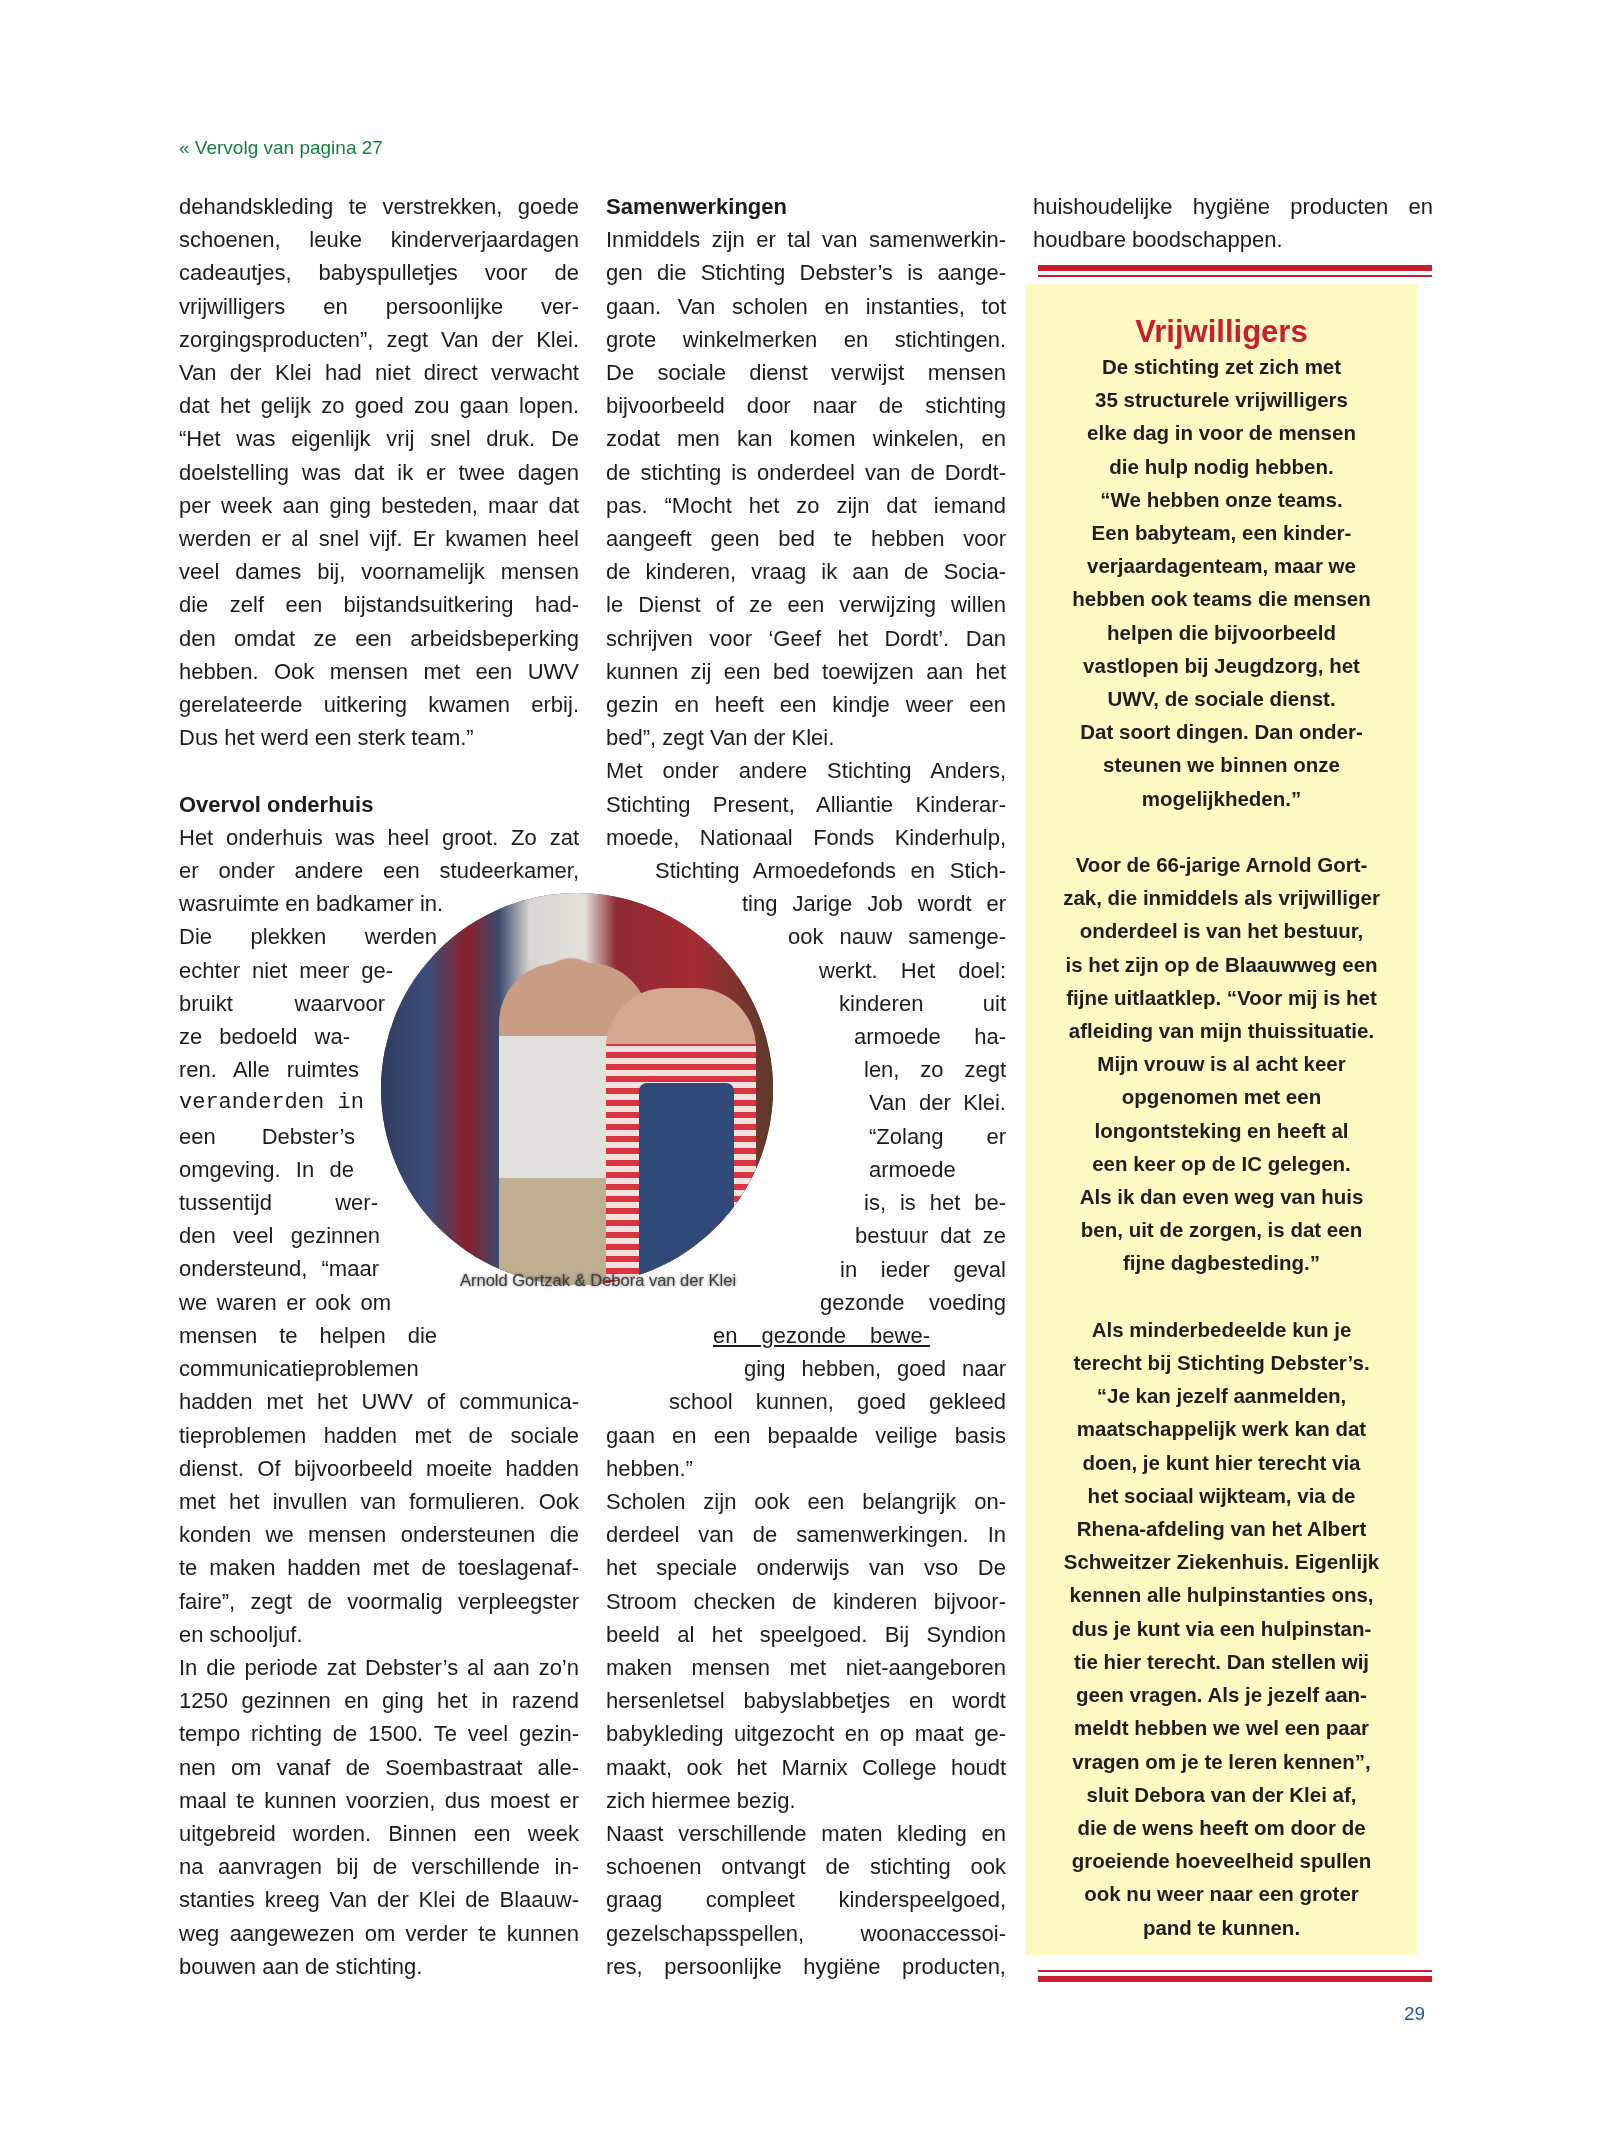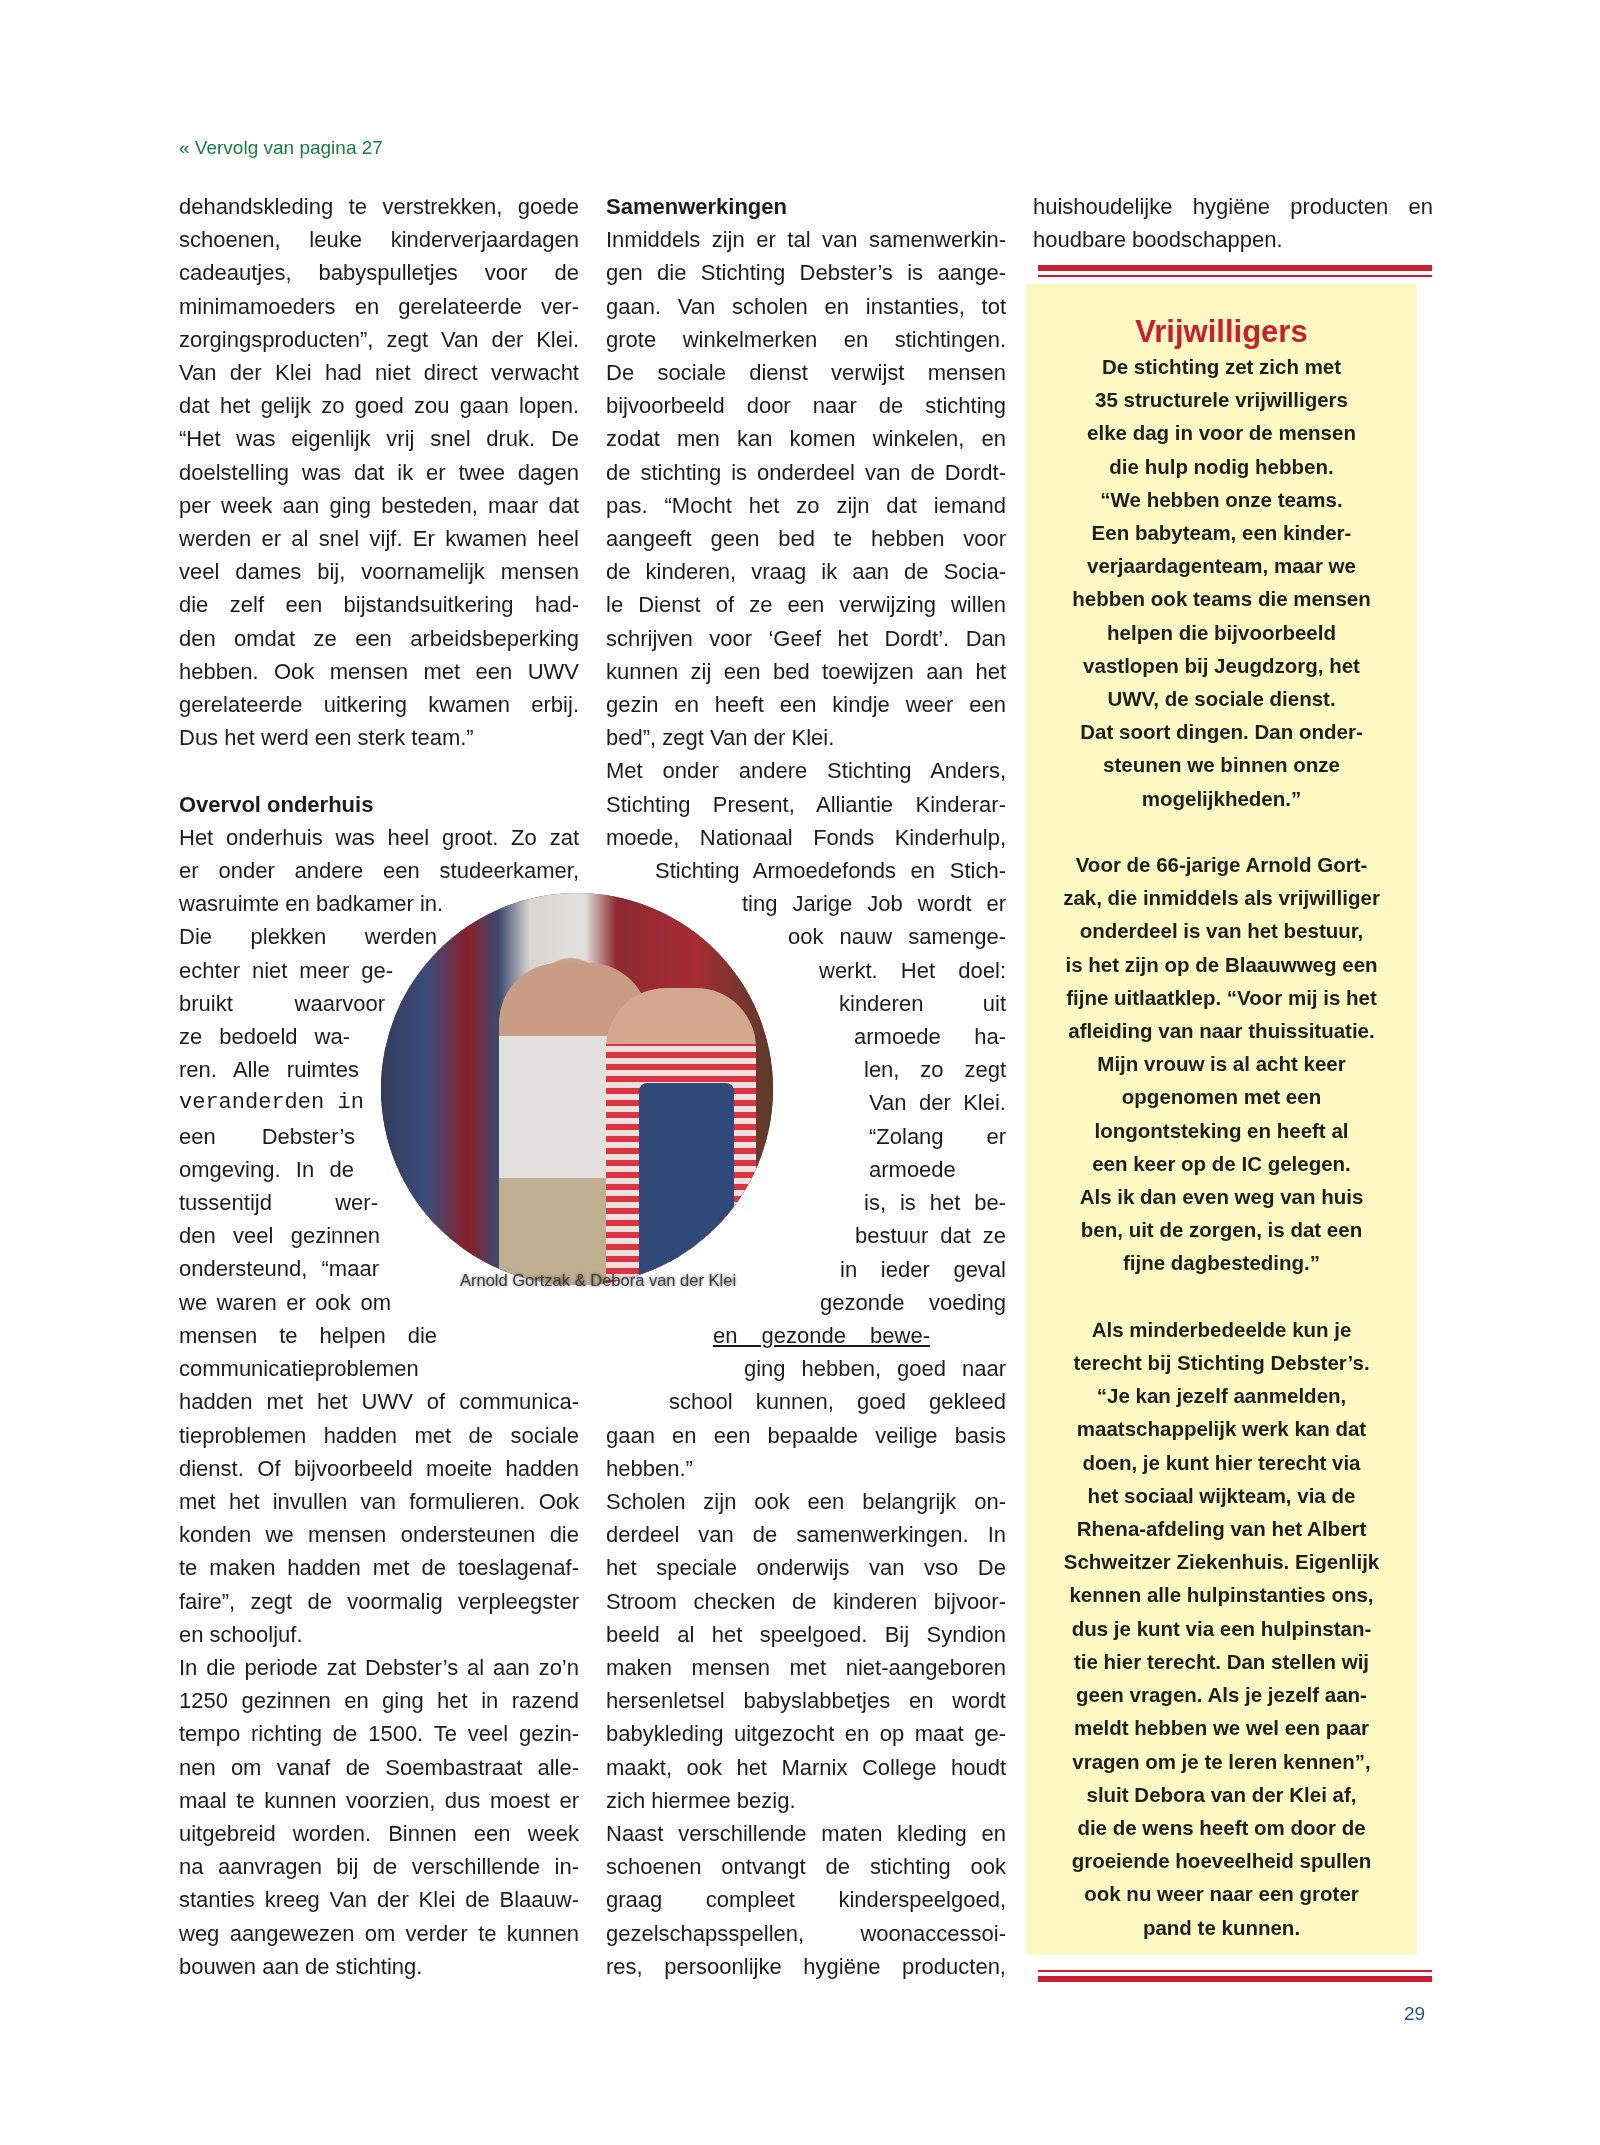--- a/index.html
+++ b/index.html
@@ -47,21 +47,21 @@
 </head>
 <body>
 
 <div class="runhead">« Vervolg van pagina 27</div>
 
 <div class="col col1">
   <div id="c1a">
       <span class="ln">dehandskleding te verstrekken, goede</span>
       <span class="ln">schoenen, leuke kinderverjaardagen</span>
       <span class="ln">cadeautjes, babyspulletjes voor de</span>
-      <span class="ln">minimamoeders en gerelateerde ver-</span>
+      <span class="ln">vrijwilligers en persoonlijke ver-</span>
       <span class="ln">zorgingsproducten”, zegt Van der Klei.</span>
       <span class="ln">Van der Klei had niet direct verwacht</span>
       <span class="ln">dat het gelijk zo goed zou gaan lopen.</span>
       <span class="ln">“Het was eigenlijk vrij snel druk. De</span>
       <span class="ln">doelstelling was dat ik er twee dagen</span>
       <span class="ln">per week aan ging besteden, maar dat</span>
       <span class="ln">werden er al snel vijf. Er kwamen heel</span>
       <span class="ln">veel dames bij, voornamelijk mensen</span>
       <span class="ln">die zelf een bijstandsuitkering had-</span>
       <span class="ln">den omdat ze een arbeidsbeperking</span>
@@ -213,21 +213,21 @@
         <span class="sb-ln">UWV, de sociale dienst.</span>
         <span class="sb-ln">Dat soort dingen. Dan onder-</span>
         <span class="sb-ln">steunen we binnen onze</span>
         <span class="sb-ln">mogelijkheden.”</span>
         <span class="sb-ln sb-gap"></span>
         <span class="sb-ln">Voor de 66-jarige Arnold Gort-</span>
         <span class="sb-ln">zak, die inmiddels als vrijwilliger</span>
         <span class="sb-ln">onderdeel is van het bestuur,</span>
         <span class="sb-ln">is het zijn op de Blaauwweg een</span>
         <span class="sb-ln">fijne uitlaatklep. “Voor mij is het</span>
-        <span class="sb-ln">afleiding van naar thuissituatie.</span>
+        <span class="sb-ln">afleiding van mijn thuissituatie.</span>
         <span class="sb-ln">Mijn vrouw is al acht keer</span>
         <span class="sb-ln">opgenomen met een</span>
         <span class="sb-ln">longontsteking en heeft al</span>
         <span class="sb-ln">een keer op de IC gelegen.</span>
         <span class="sb-ln">Als ik dan even weg van huis</span>
         <span class="sb-ln">ben, uit de zorgen, is dat een</span>
         <span class="sb-ln">fijne dagbesteding.”</span>
         <span class="sb-ln sb-gap"></span>
         <span class="sb-ln">Als minderbedeelde kun je</span>
         <span class="sb-ln">terecht bij Stichting Debster’s.</span>

